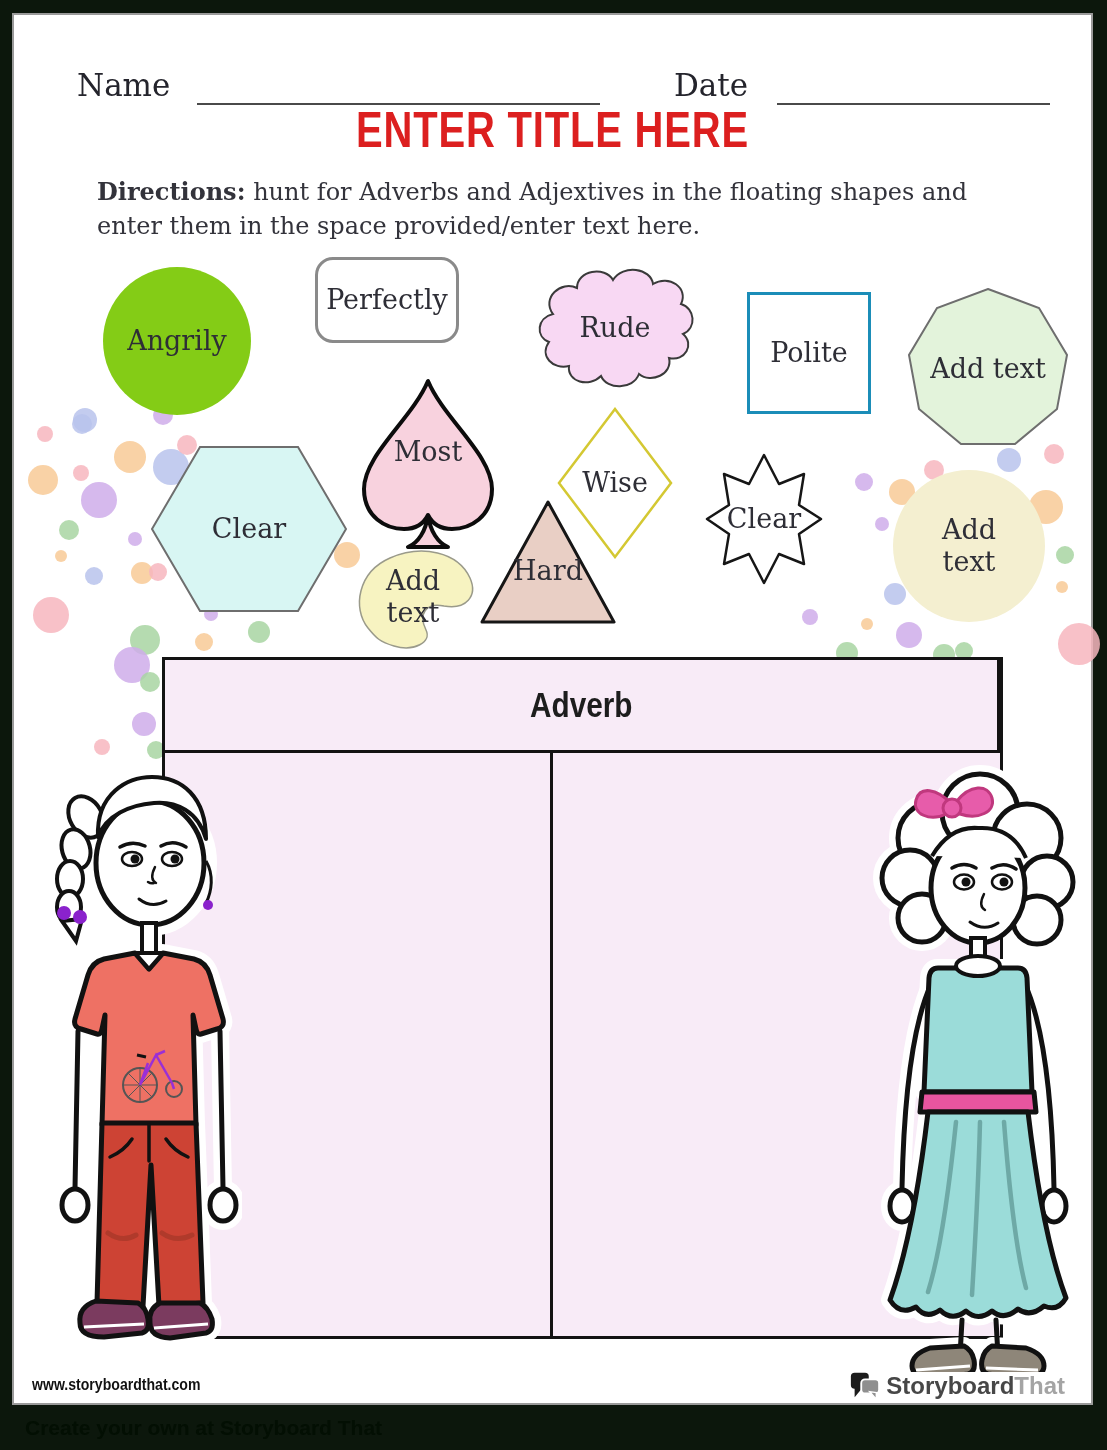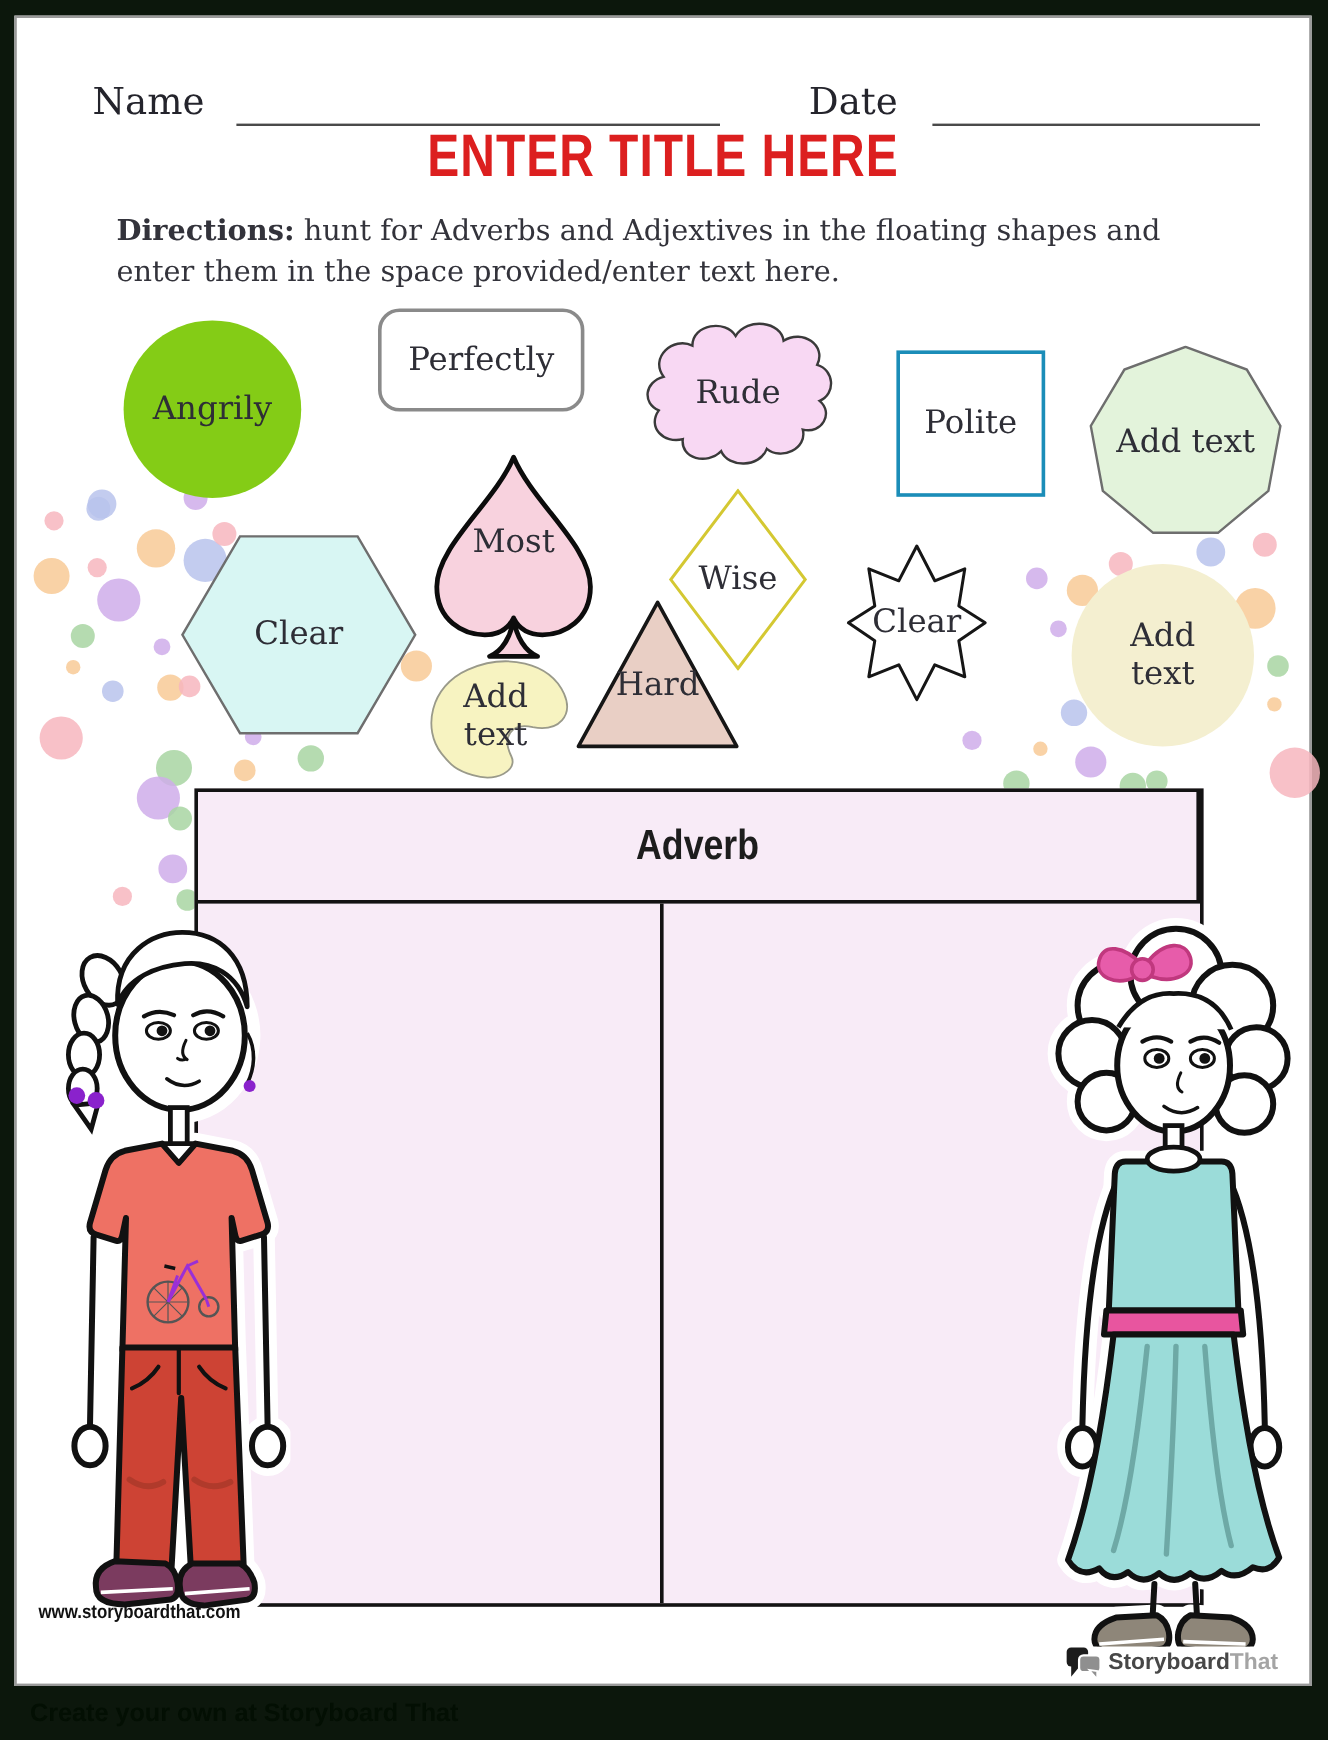--- a/index.html
+++ b/index.html
@@ -21,21 +21,21 @@
   
   .confetti{left:0;top:0;width:100%;height:100%;z-index:1;}
   .dot{position:absolute;border-radius:50%;opacity:.85;}
   
   .shape{z-index:2;display:flex;align-items:center;justify-content:center;
          text-align:center;color:#2e2e36;}
   .slabel{font-size:27px;line-height:1.18;z-index:1;}
   .svgwrap svg{position:absolute;inset:0;}
   .angrily{left:89px;top:252px;width:148px;height:148px;border-radius:50%;
            background:#84cc16;}
-  .perfectly{left:301px;top:242px;width:172px;height:86px;background:#fff;
+  .perfectly{left:301px;top:242px;width:144px;height:86px;background:#fff;
            border:3px solid #8a8a8a;border-radius:18px;box-sizing:border-box;}
   .rude{left:519px;top:247px;width:164px;height:132px;}
   .polite{left:733px;top:277px;width:124px;height:122px;background:#fff;
            border:3px solid #1b8db8;box-sizing:border-box;}
   .nonagon{left:893px;top:273px;width:162px;height:162px;}
   .clear{left:136px;top:430px;width:198px;height:168px;}
   .most{left:340px;top:360px;width:148px;height:176px;}
   .most .slabel{margin-top:-22px;}
   .wise{left:543px;top:392px;width:116px;height:152px;}
   .gladly{left:691px;top:438px;width:118px;height:132px;}
@@ -56,26 +56,26 @@
   .th{display:flex;align-items:center;justify-content:center;color:#1d1d1d;}
   .th:first-child,.cell:first-child{width:388px;border-right:3px solid #131313;}
   .th:last-child,.cell:last-child{flex:1;}
   .th span{display:inline-block;transform:scaleX(.85);
       font-family:"Liberation Sans",sans-serif;font-weight:800;font-size:35px;}
   
   .char{z-index:4;}
   .boy{left:28px;top:748px;width:200px;height:600px;}
   .girl{left:858px;top:745px;width:215px;height:612px;}
   
-  .siteurl{left:18px;top:1318px;z-index:5;}
+  .siteurl{left:18px;top:1360px;z-index:5;}
   .siteurl span{display:inline-block;transform:scaleX(.88);transform-origin:left;
       font-family:"Liberation Sans",sans-serif;font-weight:700;font-size:16px;
       color:#111;}
   .brand{top:1356px;right:26px;left:auto;display:flex;align-items:center;gap:5px;
-      z-index:5;font-family:"Liberation Sans",sans-serif;font-size:19px;
+      z-index:5;font-family:"Liberation Sans",sans-serif;font-size:24px;
       font-weight:600;}
   .brand .sb{color:#474747;} .brand .that{color:#a4a4a4;}
   .tagline{left:25px;top:1416px;font-family:"Liberation Sans",sans-serif;
       font-weight:700;font-size:21px;color:#030f03;z-index:1;}
 </style>
 </head>
 <body>
 
 <div class="page">
 

